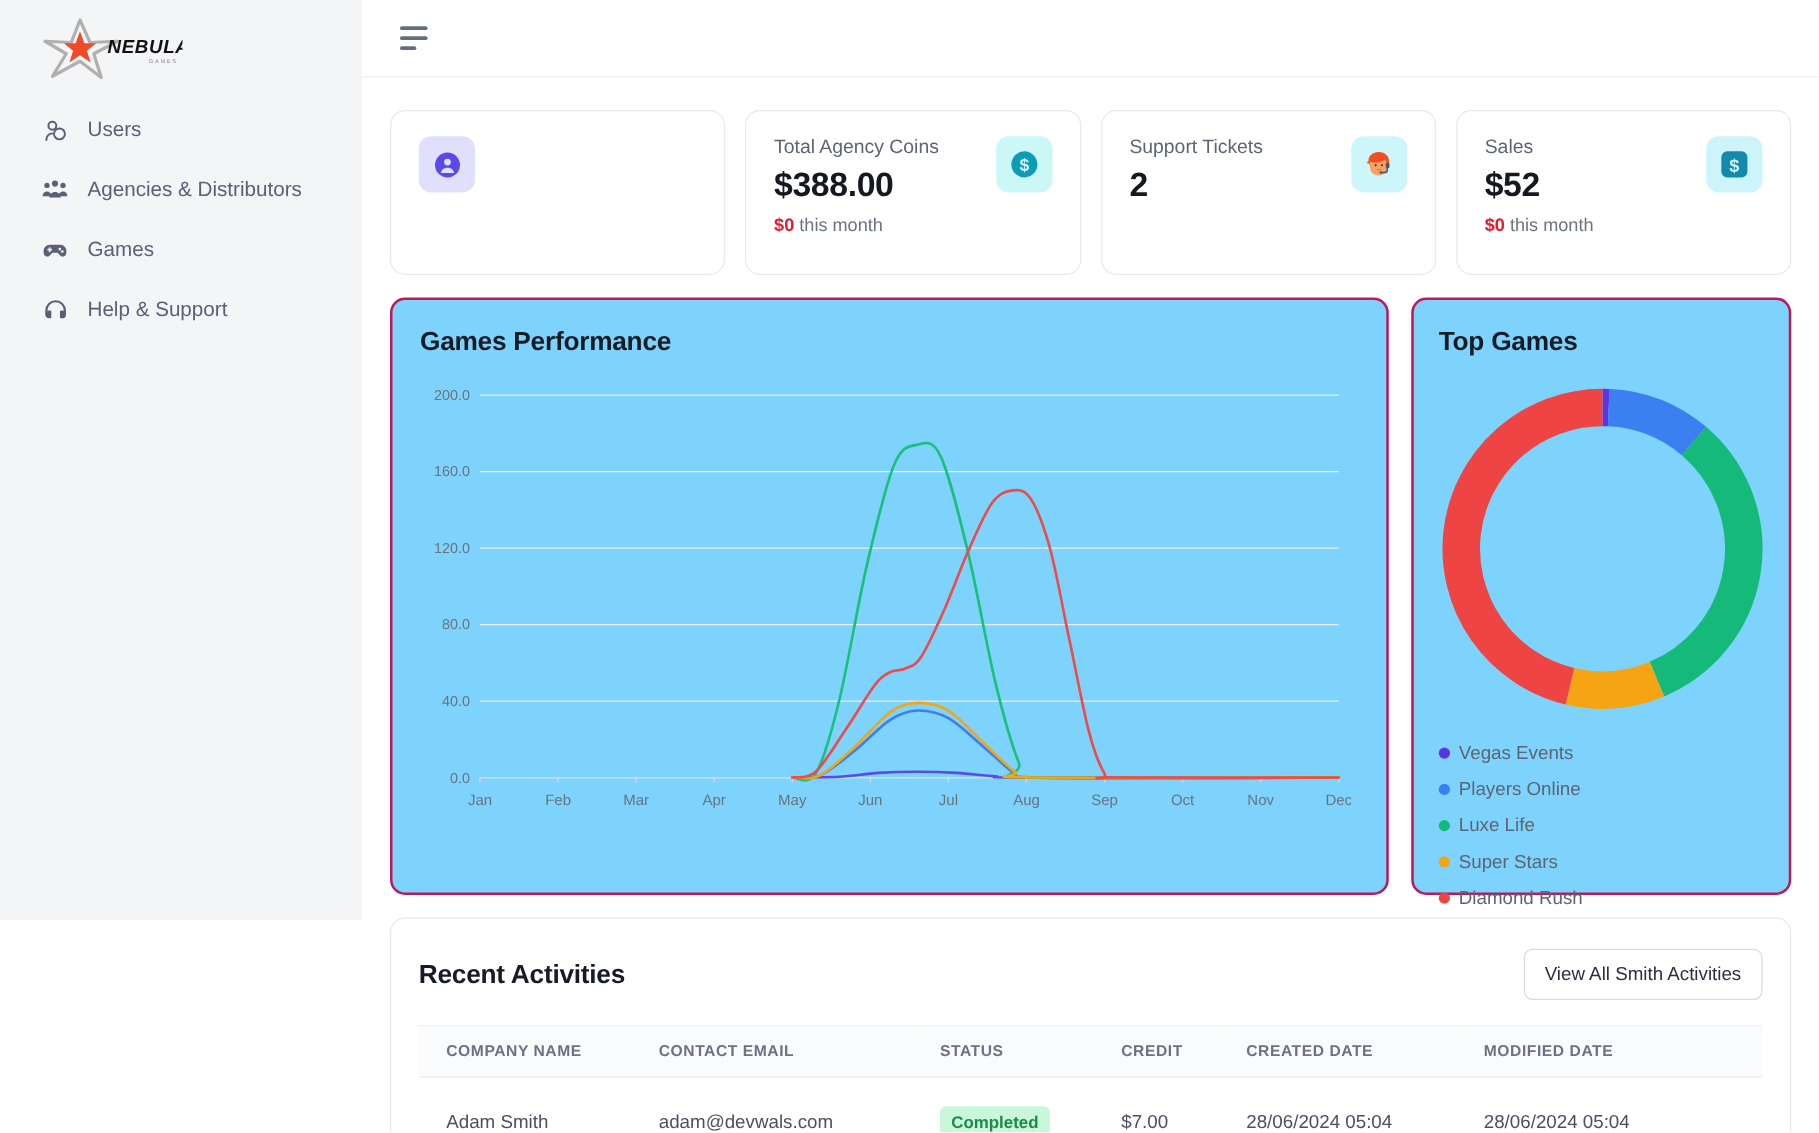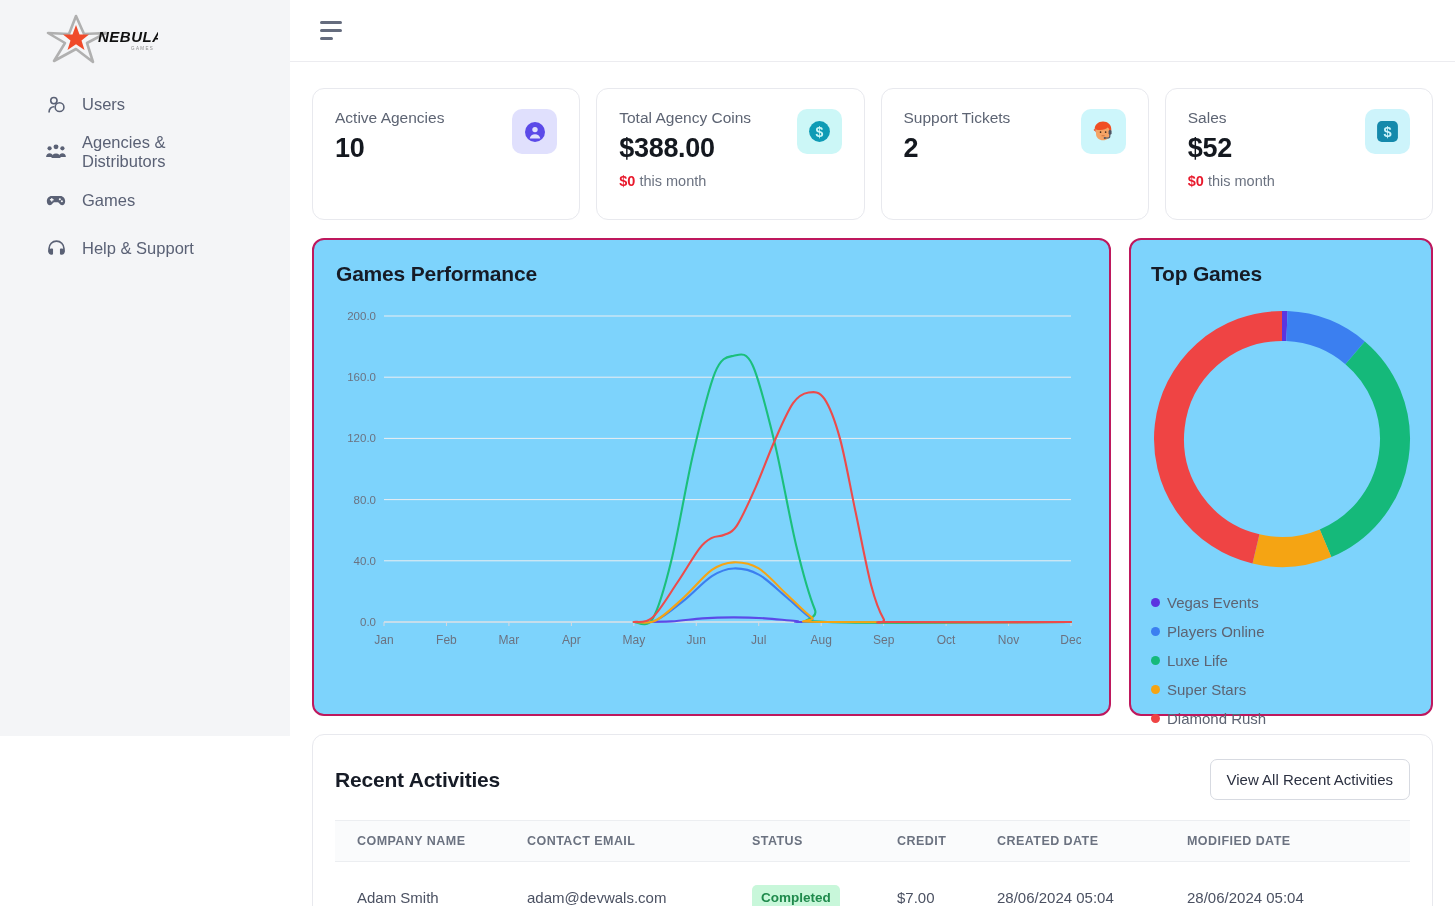--- a/index.html
+++ b/index.html
@@ -9,21 +9,21 @@
     font-family: "Liberation Sans", sans-serif;
     overflow: hidden;
   }
   .app { display: flex; width: 1455px; height: 906px; }
 
   
   .sidebar {
     width: 290px; min-width: 290px; height: 736px;
     background: #f4f5f7;
     display: flex; flex-direction: column;
-    padding: 0 28px;
+    padding: 0 16px;
   }
   .logo-wrap {
     height: 78px; display: flex; align-items: center;
     padding-left: 18px;
   }
   .logo-svg { display: block; }
   .nav { margin-top: 4px; display: flex; flex-direction: column; gap: 4px; }
   .nav-item {
     display: flex; align-items: center; gap: 14px;
     height: 44px; padding: 0 16px;
@@ -212,24 +212,20 @@
         <i></i>
         <i></i>
       </div>
     </header>
 
     <div class="content">
 
       <div class="stats-row">
 
         <div class="stat-card">
-          <div class="stat-left">
-            <div class="stat-label">Active Agencies</div>
-            <div class="stat-value">10</div>
-          </div>
           <div class="stat-icon" style="background:#e0e0fd">
             <svg width="24" height="24" viewBox="0 0 24 24" fill="#5b4ae8">
               <circle cx="12" cy="12" r="10"></circle>
               <circle cx="12" cy="9.6" r="2.7" fill="#e0e0fd"></circle>
               <path d="M6.7 18.4c.5-2.7 2.7-4.2 5.3-4.2s4.8 1.5 5.3 4.2z" fill="#e0e0fd"></path>
             </svg>
           </div>
         </div>
 
         <div class="stat-card">
@@ -373,21 +369,21 @@
                 <span>Diamond Rush</span>
               </div>
             </div>
         </div>
 
       </div>
 
       <div class="activities">
         <div class="act-head">
           <div class="act-title">Recent Activities</div>
-          <button class="act-btn">View All Recent Activities</button>
+          <button class="act-btn">View All Smith Activities</button>
         </div>
         <table>
           <colgroup>
             <col class="col-company">
               <col class="col-email">
               <col class="col-status">
             <col class="col-credit">
               <col class="col-created">
               <col class="col-modified">
           </colgroup>

